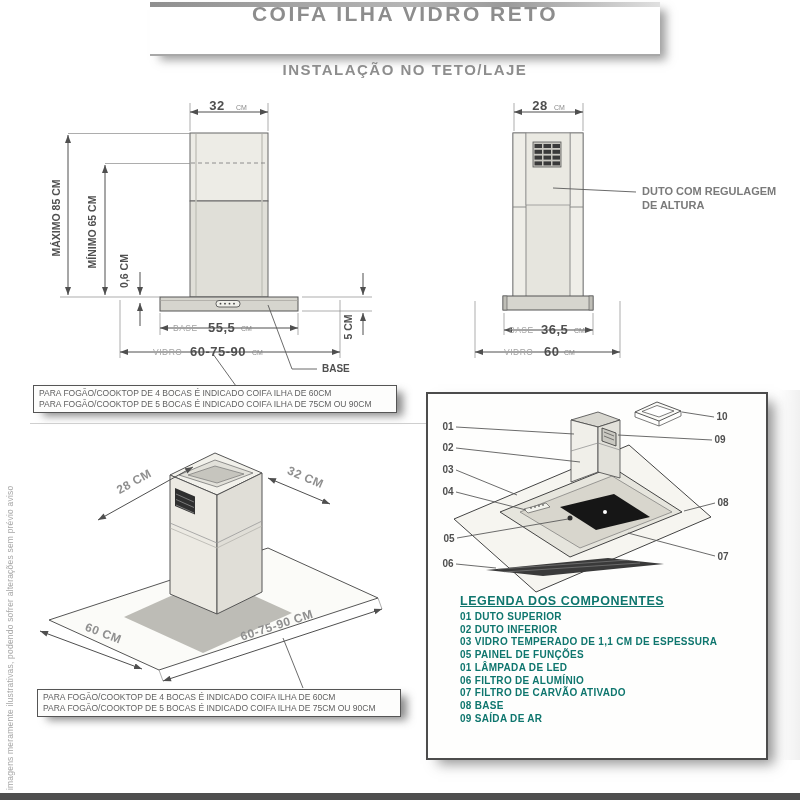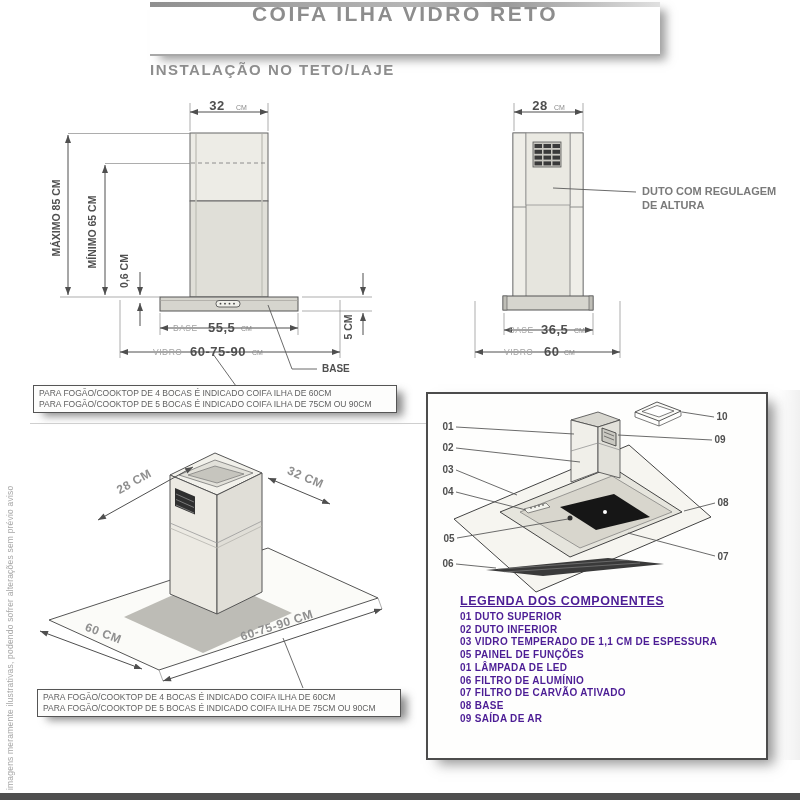--- a/index.html
+++ b/index.html
@@ -14,39 +14,39 @@
     border-bottom:2px solid #a8a8a8;
     box-shadow:8px 6px 9px -2px rgba(80,80,80,.55);
   }
   #title-box .grad{position:absolute;left:0;top:0;right:0;height:5px;
     background:linear-gradient(to right,#8f8f8f,#b5b5b5 50%,#9a9a9a 70%,#e0e0e0);}
   #page-title{
     position:absolute;left:0;right:0;top:0;text-align:center;
     font-size:21px;font-weight:bold;letter-spacing:2.5px;color:#8d8d8d;
   }
   #page-subtitle{
-    left:150px;top:61px;width:510px;
+    left:150px;top:61px;width:510px;text-align:center;
     font-size:15px;font-weight:bold;letter-spacing:1.5px;color:#8d8d8d;
   }
   
   .notice{
     background:#fdfdfc;border:1.5px solid #555;
     box-shadow:8px 5px 8px -2px rgba(60,60,60,.6);
     padding:2px 5px;white-space:nowrap;
     font-size:8.5px;font-weight:normal;color:#5f5f5f;line-height:11px;
   }
   #notice-top{left:33px;top:385px;width:352px;}
   #notice-bottom{left:37px;top:689px;width:352px;}
   
   #components-panel{
     left:426px;top:392px;width:338px;height:364px;
     border:2px solid #4c4c4c;background:#fefefd;
     box-shadow:9px 7px 12px -3px rgba(60,60,60,.55);
   }
-  #legend{position:absolute;left:32px;top:200px;color:#4c1d95;}
+  #legend{position:absolute;left:32px;top:200px;color:#0f766e;}
   #legend-title{font-size:12.5px;font-weight:bold;letter-spacing:.5px;
     text-decoration:underline;margin-bottom:3px;}
   .legend-item{font-size:10px;font-weight:bold;line-height:12.7px;letter-spacing:.3px;}
   
   #separator-line{left:30px;top:423px;width:396px;height:1px;background:#cfcfcf;}
   #side-note{
     left:5px;top:488px;height:302px;writing-mode:vertical-rl;transform:rotate(180deg);
     font-size:8.5px;color:#a6a6a6;letter-spacing:.2px;white-space:nowrap;
   }
   #bottom-bar{left:0;bottom:0;width:800px;height:7px;background:#4e4e4e;}

